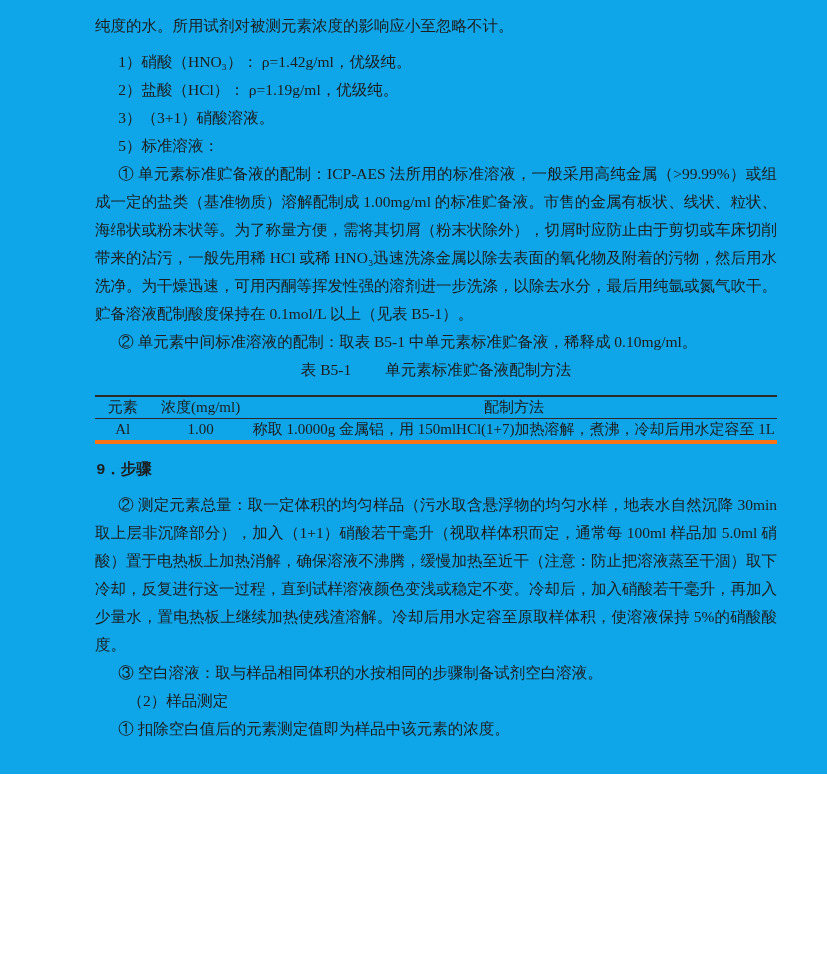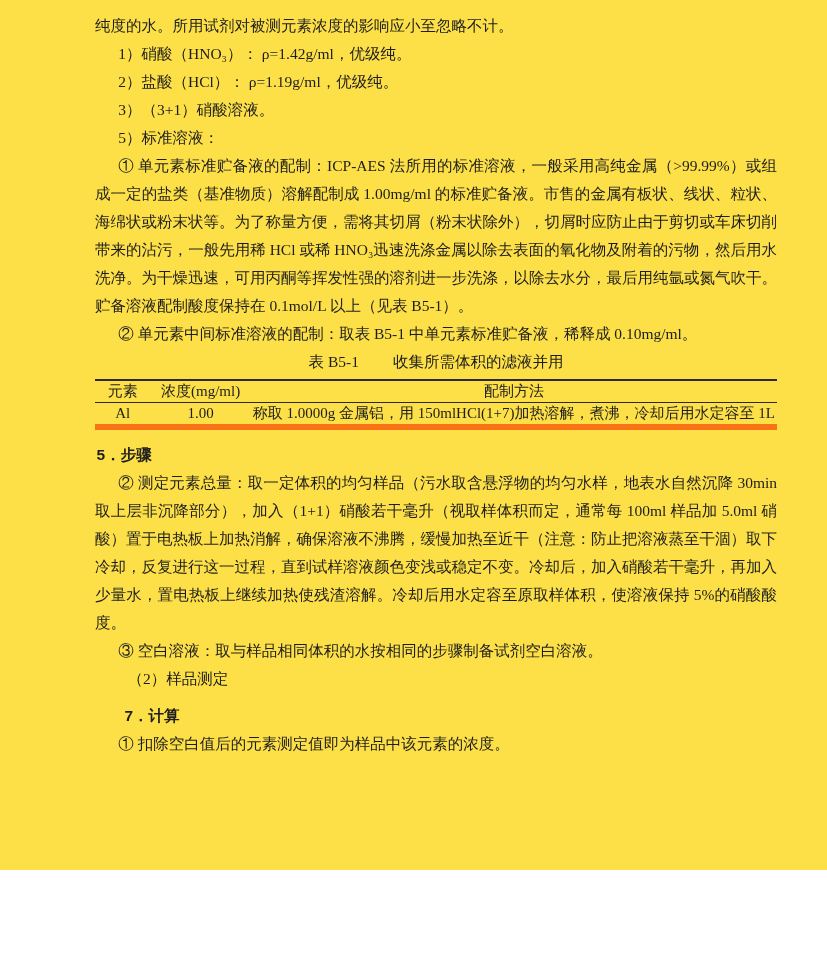--- a/index.html
+++ b/index.html
@@ -3,38 +3,38 @@
 <meta charset="utf-8">
 <style>
   html, body {
     margin: 0;
     padding: 0;
     background: #ffffff;
   }
   .page {
     position: relative;
     width: 827px;
-    height: 870px;
+    height: 774px;
     box-sizing: border-box;
-    background: #fde047;
+    background: #0ea5e9;
     color: #1d1d1d;
     font-family: "Liberation Serif", "DejaVu Serif", serif;
     font-size: 15.5px;
     line-height: 28px;
     padding: 12px 50px 0 95px;
     overflow: hidden;
   }
   p {
     margin: 0;
     text-align: justify;
   }
   .indent-none { text-indent: 0; }
   .indent-item { text-indent: 1.5em; }
   .indent-sub  { text-indent: 2.1em; }
-  .mt8  { margin-top: 0; }
+  .mt8  { margin-top: 8px; }
   .heading {
     font-family: "Liberation Sans", "DejaVu Sans", sans-serif;
     font-weight: bold;
     font-size: 15.5px;
     text-align: left;
   }
   .heading-6 {
     margin-top: 11px;
     text-indent: 0.1em;
   }
@@ -44,23 +44,23 @@
   }
   .table-caption {
     text-align: center;
     margin: 0;
     line-height: 27px;
   }
   .caption-label { margin-right: 2.2em; text-align: center; }
   table.std-table {
     width: 100%;
     border-collapse: collapse;
-    margin-top: 4px;
+    margin-top: 12px;
     border-top: 2px solid #2a2a2a;
-    border-bottom: 6px solid #f97316;
+    border-bottom: 4px solid #f97316;
     font-size: 15px;
   }
   table.std-table th {
     font-weight: normal;
     border-bottom: 1.5px solid #2a2a2a;
   }
   table.std-table th, table.std-table td {
     padding: 0 2px;
     line-height: 21px;
     height: 21px;
@@ -83,45 +83,44 @@
     <p class="indent-item">2）盐酸（HCl）： ρ=1.19g/ml，优级纯。</p>
     <p class="indent-item">3）（3+1）硝酸溶液。</p>
     <p class="indent-item">5）标准溶液：</p>
   </div>
 
   <p class="indent-item">① 单元素标准贮备液的配制：ICP-AES 法所用的标准溶液，一般采用高纯金属（&gt;99.99%）或组成一定的盐类（基准物质）溶解配制成 1.00mg/ml 的标准贮备液。市售的金属有板状、线状、粒状、海绵状或粉末状等。为了称量方便，需将其切屑（粉末状除外），切屑时应防止由于剪切或车床切削带来的沾污，一般先用稀 HCl 或稀 HNO₃迅速洗涤金属以除去表面的氧化物及附着的污物，然后用水洗净。为干燥迅速，可用丙酮等挥发性强的溶剂进一步洗涤，以除去水分，最后用纯氩或氮气吹干。贮备溶液配制酸度保持在 0.1mol/L 以上（见表 B5-1）。</p>
 
   <p class="indent-item">② 单元素中间标准溶液的配制：取表 B5-1 中单元素标准贮备液，稀释成 0.10mg/ml。</p>
 
   <p class="table-caption">
-    <span class="caption-label">表 B5-1</span><span>收集所需体积的滤液并用</span>
+    <span class="caption-label">表 B5-1</span><span>单元素标准贮备液配制方法</span>
   </p>
 
   <table class="std-table">
     <thead>
       <tr>
         <th class="col-element">元素</th>
         <th class="col-conc">浓度(mg/ml)</th>
         <th class="col-method">配制方法</th>
       </tr>
     </thead>
     <tbody>
       <tr>
         <td>Al</td>
         <td>1.00</td>
         <td>称取 1.0000g 金属铝，用 150mlHCl(1+7)加热溶解，煮沸，冷却后用水定容至 1L</td>
       </tr>
     </tbody>
   </table>
 
   <div>
-    <p class="heading heading-6">5．步骤</p>
+    <p class="heading heading-6">9．步骤</p>
     <p class="indent-item mt8">② 测定元素总量：取一定体积的均匀样品（污水取含悬浮物的均匀水样，地表水自然沉降 30min 取上层非沉降部分），加入（1+1）硝酸若干毫升（视取样体积而定，通常每 100ml 样品加 5.0ml 硝酸）置于电热板上加热消解，确保溶液不沸腾，缓慢加热至近干（注意：防止把溶液蒸至干涸）取下冷却，反复进行这一过程，直到试样溶液颜色变浅或稳定不变。冷却后，加入硝酸若干毫升，再加入少量水，置电热板上继续加热使残渣溶解。冷却后用水定容至原取样体积，使溶液保持 5%的硝酸酸度。</p>
     <p class="indent-item">③ 空白溶液：取与样品相同体积的水按相同的步骤制备试剂空白溶液。</p>
     <p class="indent-sub">（2）样品测定</p>
   </div>
 
   <div>
-    <p class="heading heading-7">7．计算</p>
     <p class="indent-item">① 扣除空白值后的元素测定值即为样品中该元素的浓度。</p>
   </div>
 
 </div>
 
 </body></html>

